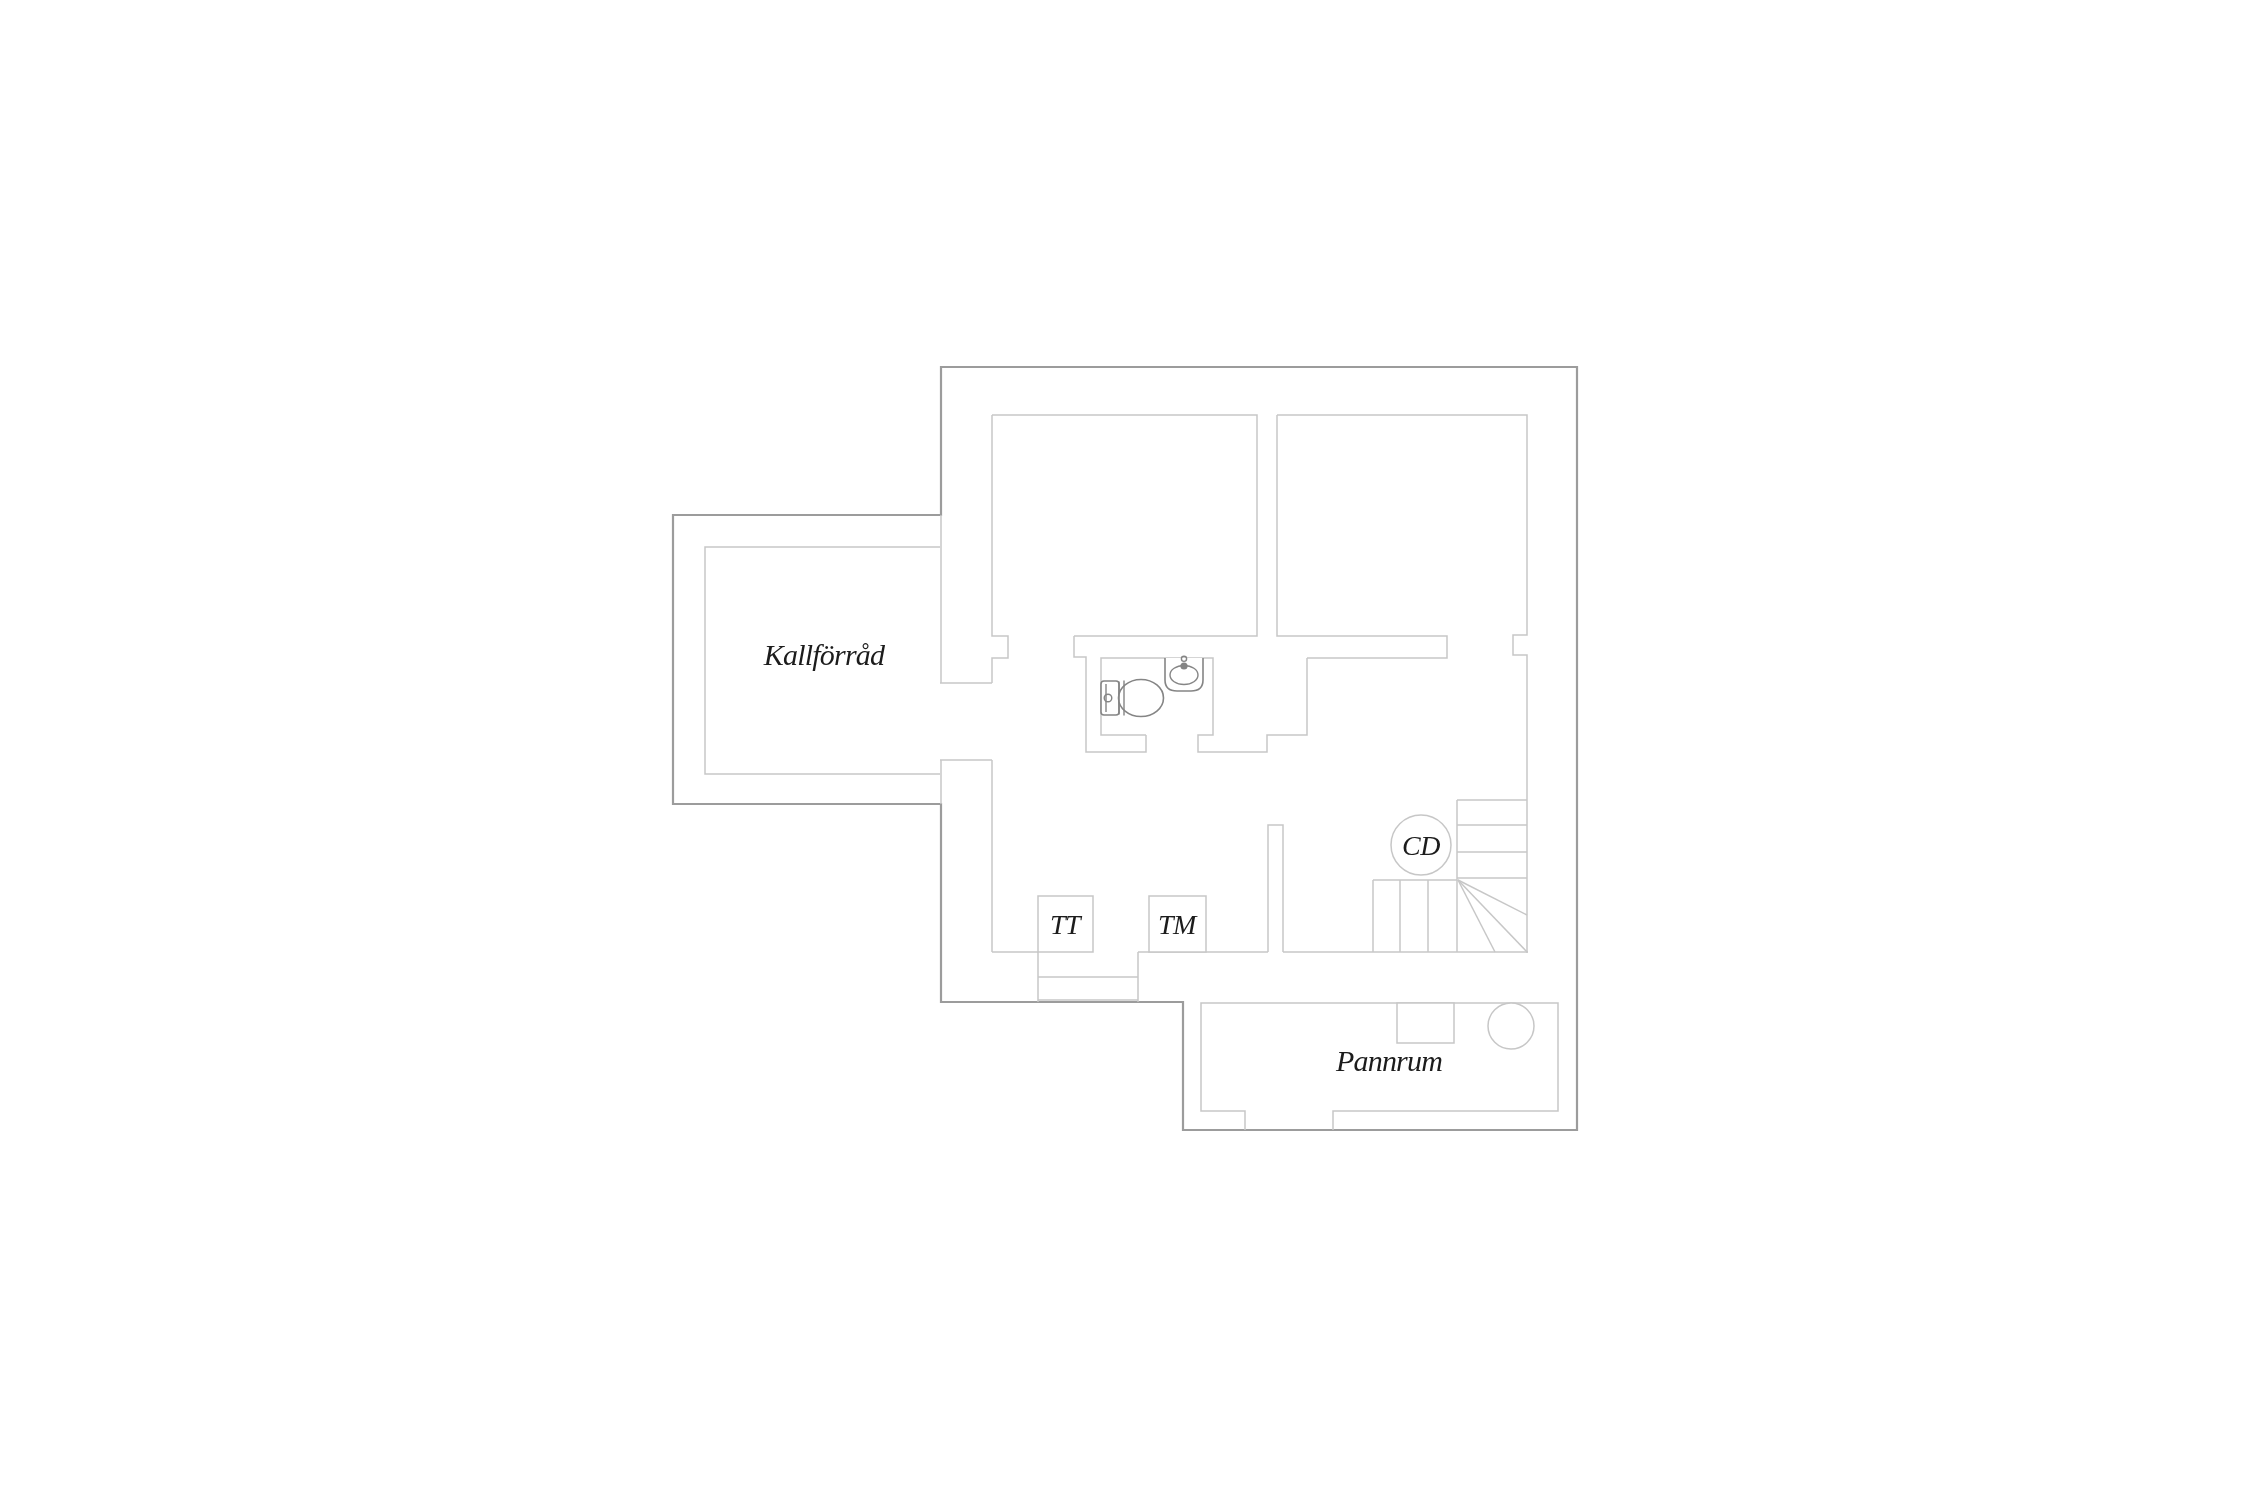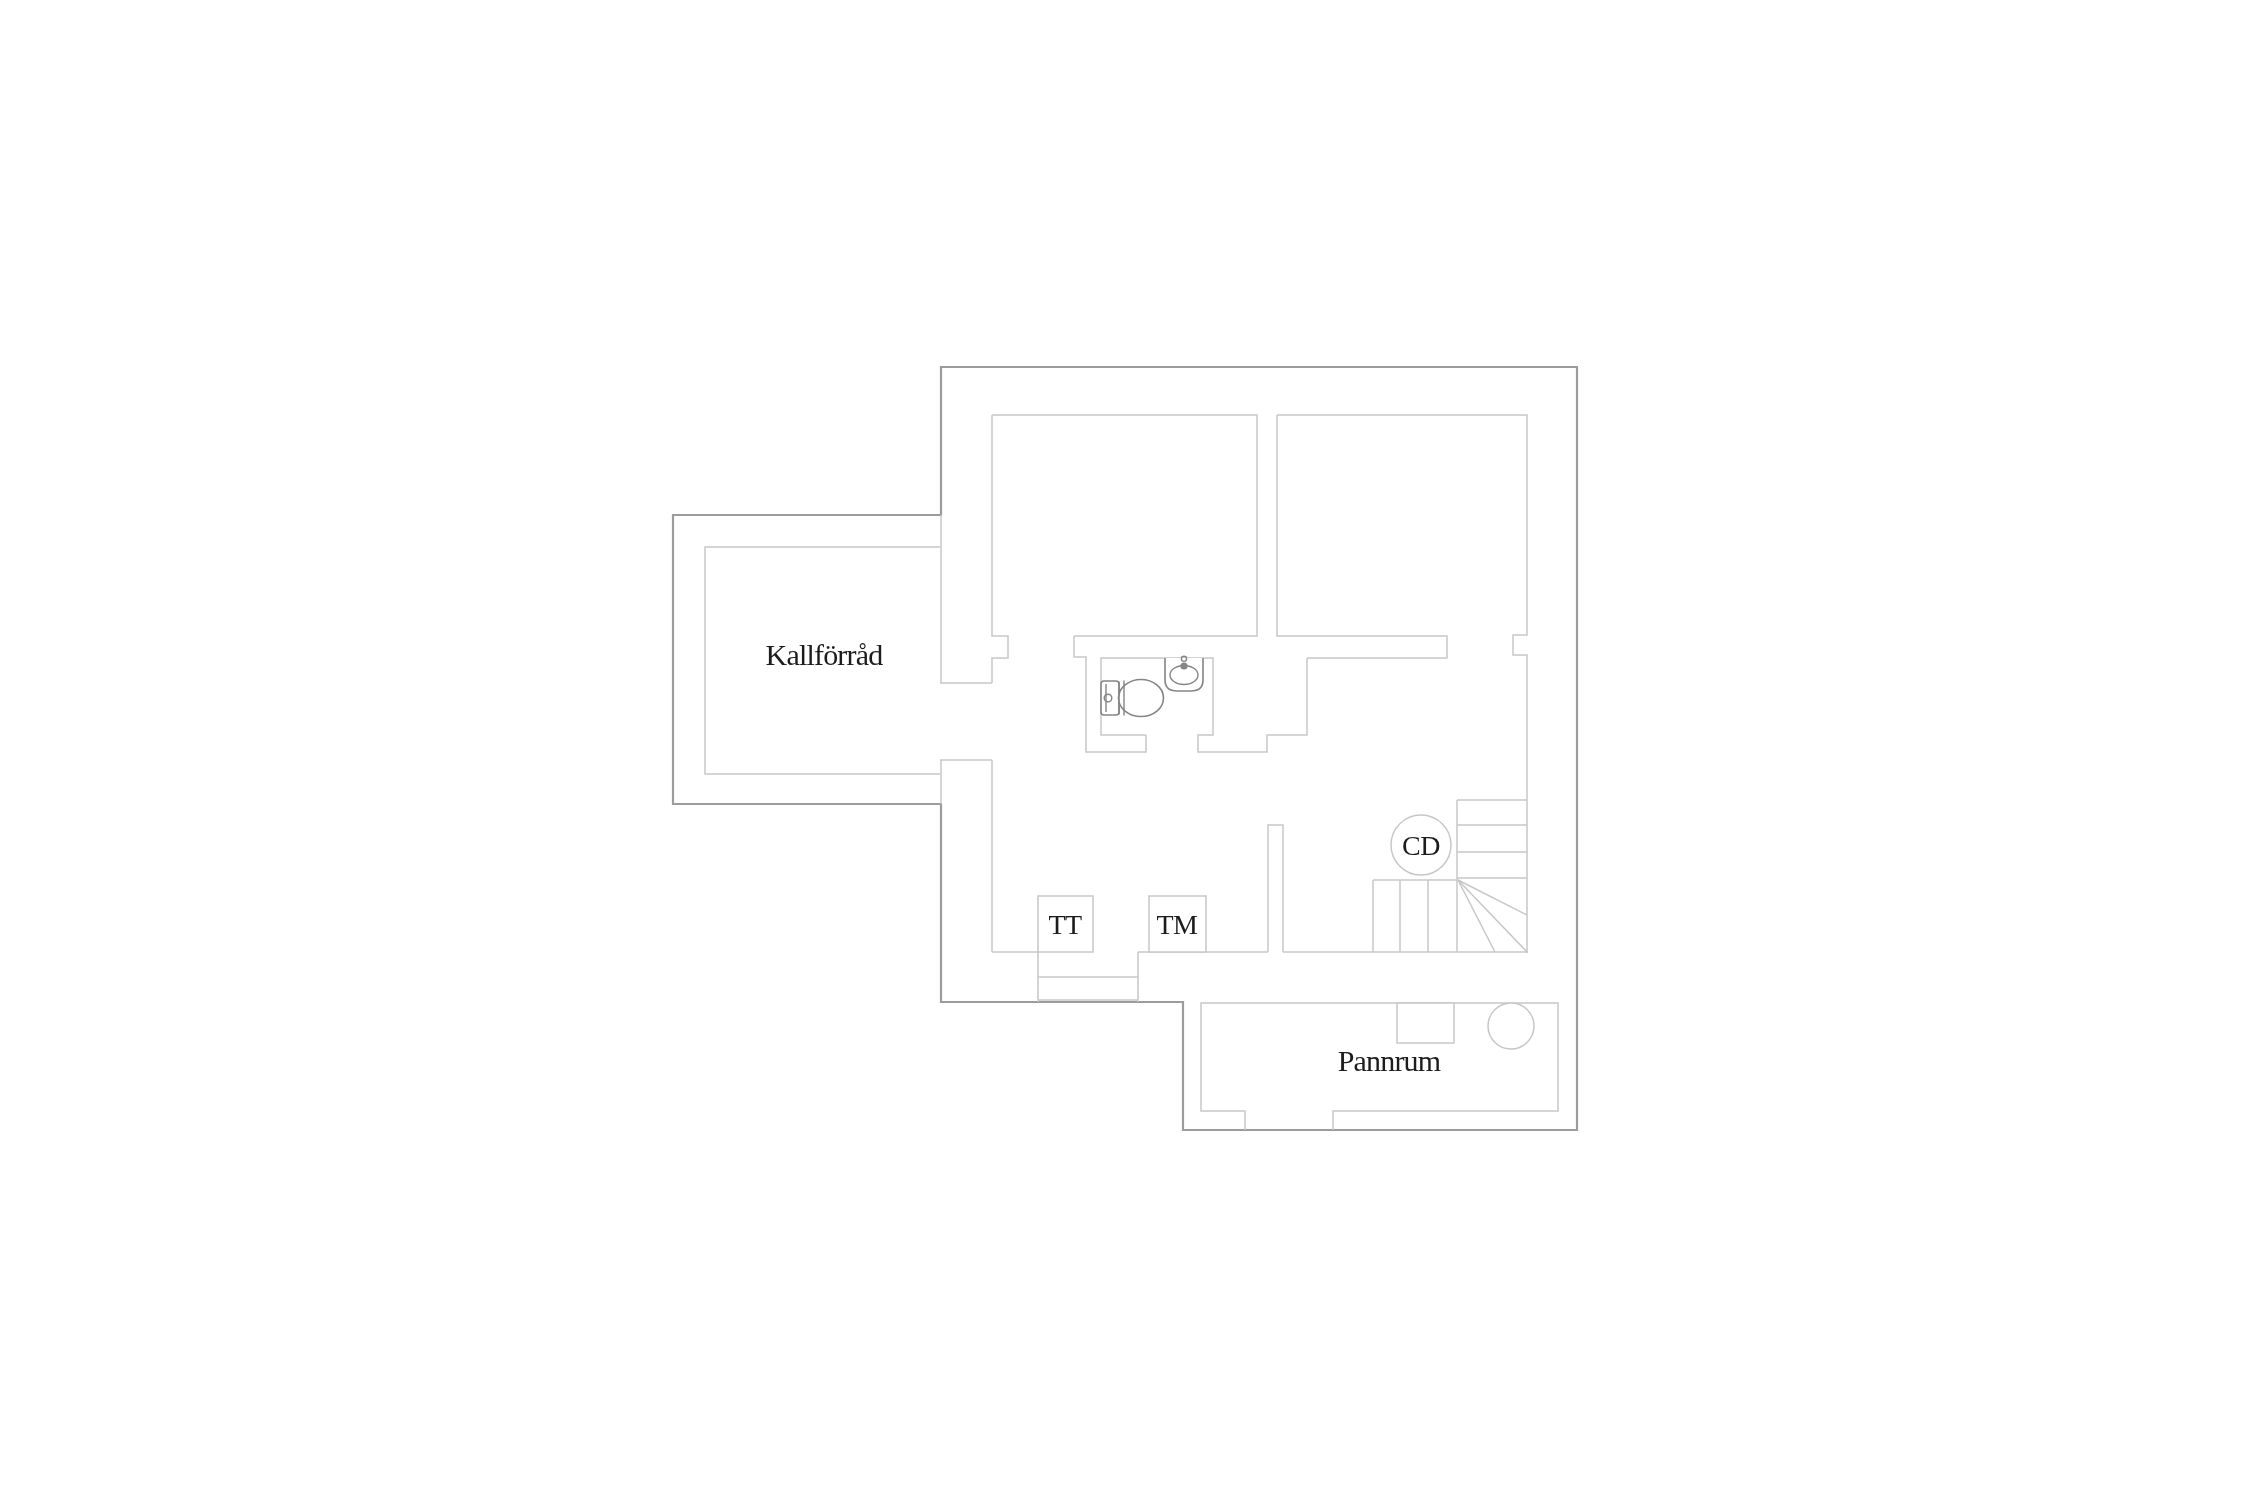--- a/index.html
+++ b/index.html
@@ -3,21 +3,21 @@
 <meta charset="utf-8">
 <style>
   :root{
     --wall-exterior:#9c9c9c;
     --wall-interior:#c7c7c7;
     --fixture:#858585;
     --label-text:#1c1c1c;
     --background:#ffffff;
   }
   html,body{margin:0;padding:0;background:var(--background);}
-  .page{width:2250px;height:1500px;background:var(--background);position:relative;overflow:hidden;}
+  .page{width:2250px;height:1500px;background:var(--background);position:relative;overflow:hidden;font-style:italic;}
   svg{display:block;}
   .ext{fill:none;stroke:var(--wall-exterior);stroke-width:2.2;}
   .int{fill:none;stroke:var(--wall-interior);stroke-width:1.5;}
   .intf{fill:#ffffff;stroke:var(--wall-interior);stroke-width:1.5;}
   .fix{fill:#ffffff;stroke:var(--fixture);stroke-width:1.6;}
   .fixl{fill:none;stroke:var(--fixture);stroke-width:1.4;}
   .fixd{fill:var(--fixture);stroke:none;}
   .room-label{
     font-family:"Liberation Serif","DejaVu Serif",serif;
     font-size:30px;letter-spacing:-0.8px;

